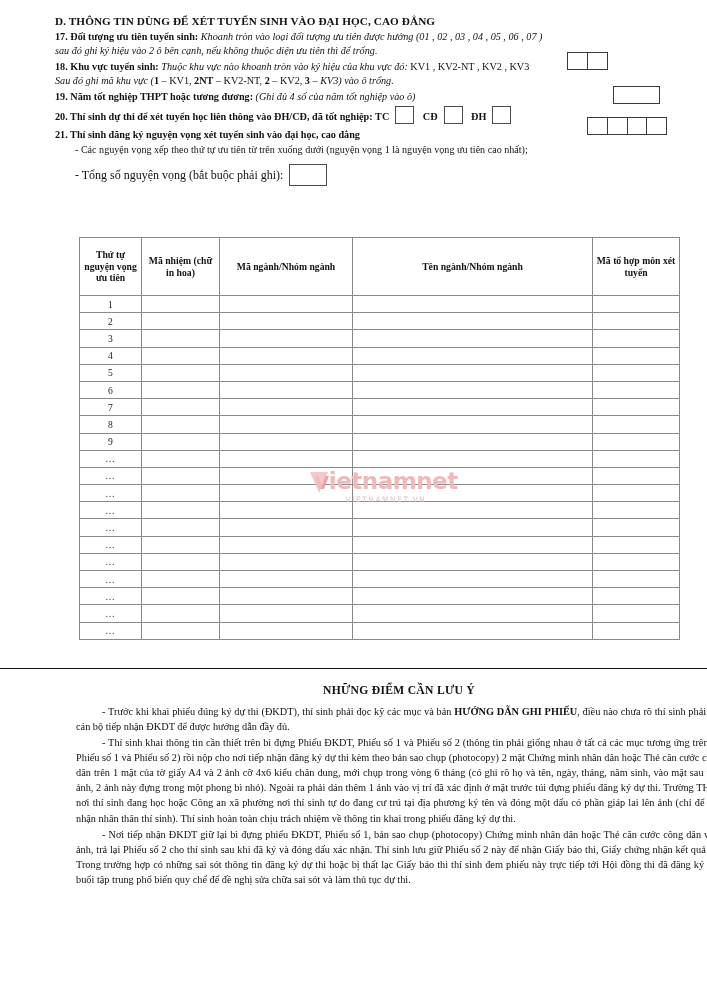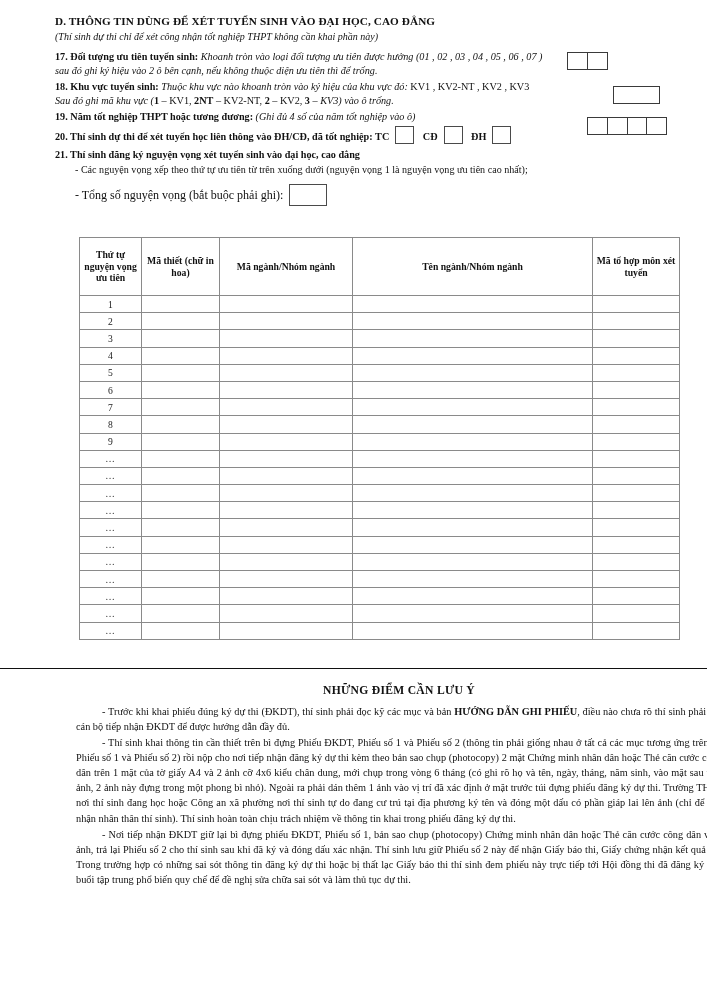--- a/index.html
+++ b/index.html
@@ -202,21 +202,20 @@
   .notes p b { font-weight: bold; }
 </style>
 </head>
 <body>
 
 <div class="page">
 
   <div class="sectionD">
 
     <div class="secD-title">D. THÔNG TIN DÙNG ĐỂ XÉT TUYỂN SINH VÀO ĐẠI HỌC, CAO ĐẲNG</div>
-    <div class="secD-sub">(Thí sinh dự thi chỉ để xét công nhận tốt nghiệp THPT không cần khai phần này)</div>
 
     <div class="item">
       <span class="lbl">17. Đối tượng ưu tiên tuyển sinh:</span>
       <span class="it">Khoanh tròn vào loại  đối tượng ưu tiên được hưởng (01 , 02 , 03 , 04 , 05 , 06 , 07 )</span>
       <span class="sub-line it">sau đó ghi ký hiệu vào 2 ô bên cạnh, nếu không thuộc diện ưu tiên thì để trống.</span>
     </div>
 
     <div class="item">
       <span class="lbl">18. Khu vực tuyển sinh:</span>
       <span class="it">Thuộc khu vực nào khoanh tròn vào ký hiệu của khu vực đó:</span>
@@ -268,21 +267,21 @@
       <colgroup>
         <col style="width:62px">
         <col style="width:78px">
         <col style="width:133px">
         <col style="width:240px">
         <col style="width:87px">
       </colgroup>
       <thead>
         <tr>
           <th>Thứ tự nguyện vọng ưu tiên</th>
-          <th>Mã thiết (chữ in hoa)</th>
+          <th>Mã nhiệm (chữ in hoa)</th>
           <th>Mã ngành/Nhóm ngành</th>
           <th>Tên ngành/Nhóm ngành</th>
           <th>Mã tổ hợp môn xét tuyển</th>
         </tr>
       </thead>
       <tbody>
           <tr>
             <td>1</td>
             <td></td>
             <td></td>
@@ -419,20 +418,26 @@
             <td class="dots">…</td>
             <td></td>
             <td></td>
             <td></td>
             <td></td>
           </tr>
         </tbody>
     </table>
   </div>
 
+  <div class="watermark">
+    <div class="wm-main">
+      <span class="wm-tri"></span><span class="v">v</span><span>ietnam</span><span>net</span>
+    </div>
+    <div class="wm-sub">VIETNAMNET.VN</div>
+  </div>
 
   <div class="divider"></div>
 
   <div class="notes">
     <div class="notes-title">NHỮNG ĐIỂM CẦN LƯU Ý</div>
     <p><span>- Trước khi khai phiếu đúng ký dự thi (ĐKDT), thí sinh phải đọc kỹ các mục và bản </span><b>HƯỚNG DẪN GHI PHIẾU</b><span>, điều nào chưa rõ thí sinh phải hỏi cán bộ tiếp nhận ĐKDT để được hướng dẫn đầy đủ.</span></p>
     <p>- Thí sinh khai thông tin cần thiết trên bì đựng Phiếu ĐKDT, Phiếu số 1 và Phiếu số 2 (thông tin phải giống nhau ở tất cả các mục tương ứng trên bì, Phiếu số 1 và Phiếu số 2)  rồi nộp cho nơi tiếp nhận đăng ký dự thi kèm theo bản sao chụp (photocopy) 2 mặt Chứng minh nhân dân hoặc Thẻ căn cước công dân trên 1 mặt của tờ giấy A4 và 2 ảnh cỡ 4x6 kiểu chân dung, mới chụp trong vòng 6 tháng (có ghi rõ họ và tên, ngày, tháng, năm sinh, vào mặt sau tấm ảnh, 2 ảnh này đựng trong một phong bì nhỏ). Ngoài ra phải dán thêm 1 ảnh vào vị trí đã xác định ở mặt trước túi đựng phiếu đăng ký dự thi. Trường THPT nơi thí sinh đang học hoặc Công an xã phường nơi thí sinh tự do đang cư trú tại địa phương ký tên và đóng một dấu có phần giáp lai lên ảnh (chỉ để xác nhận nhân thân thí sinh). Thí sinh hoàn toàn chịu trách nhiệm về thông tin khai trong phiếu đăng ký dự thi.</p>
     <p>- Nơi tiếp nhận ĐKDT giữ lại bì đựng phiếu ĐKDT, Phiếu số 1, bản sao chụp (photocopy) Chứng minh nhân dân hoặc Thẻ căn cước công dân và 2 ảnh, trả lại Phiếu số 2 cho thí sinh sau khi đã ký và đóng dấu xác nhận. Thí sinh lưu giữ Phiếu số 2 này để nhận Giấy báo thi, Giấy chứng nhận kết quả thi. Trong trường hợp có những sai sót thông tin đăng ký dự thi hoặc bị thất lạc Giấy báo thi thí sinh đem phiếu này trực tiếp tới Hội đồng thi đã đăng ký vào buổi tập trung phổ biến quy chế để đề nghị sửa chữa sai sót và làm thủ tục dự thi.</p>
   </div>
 

